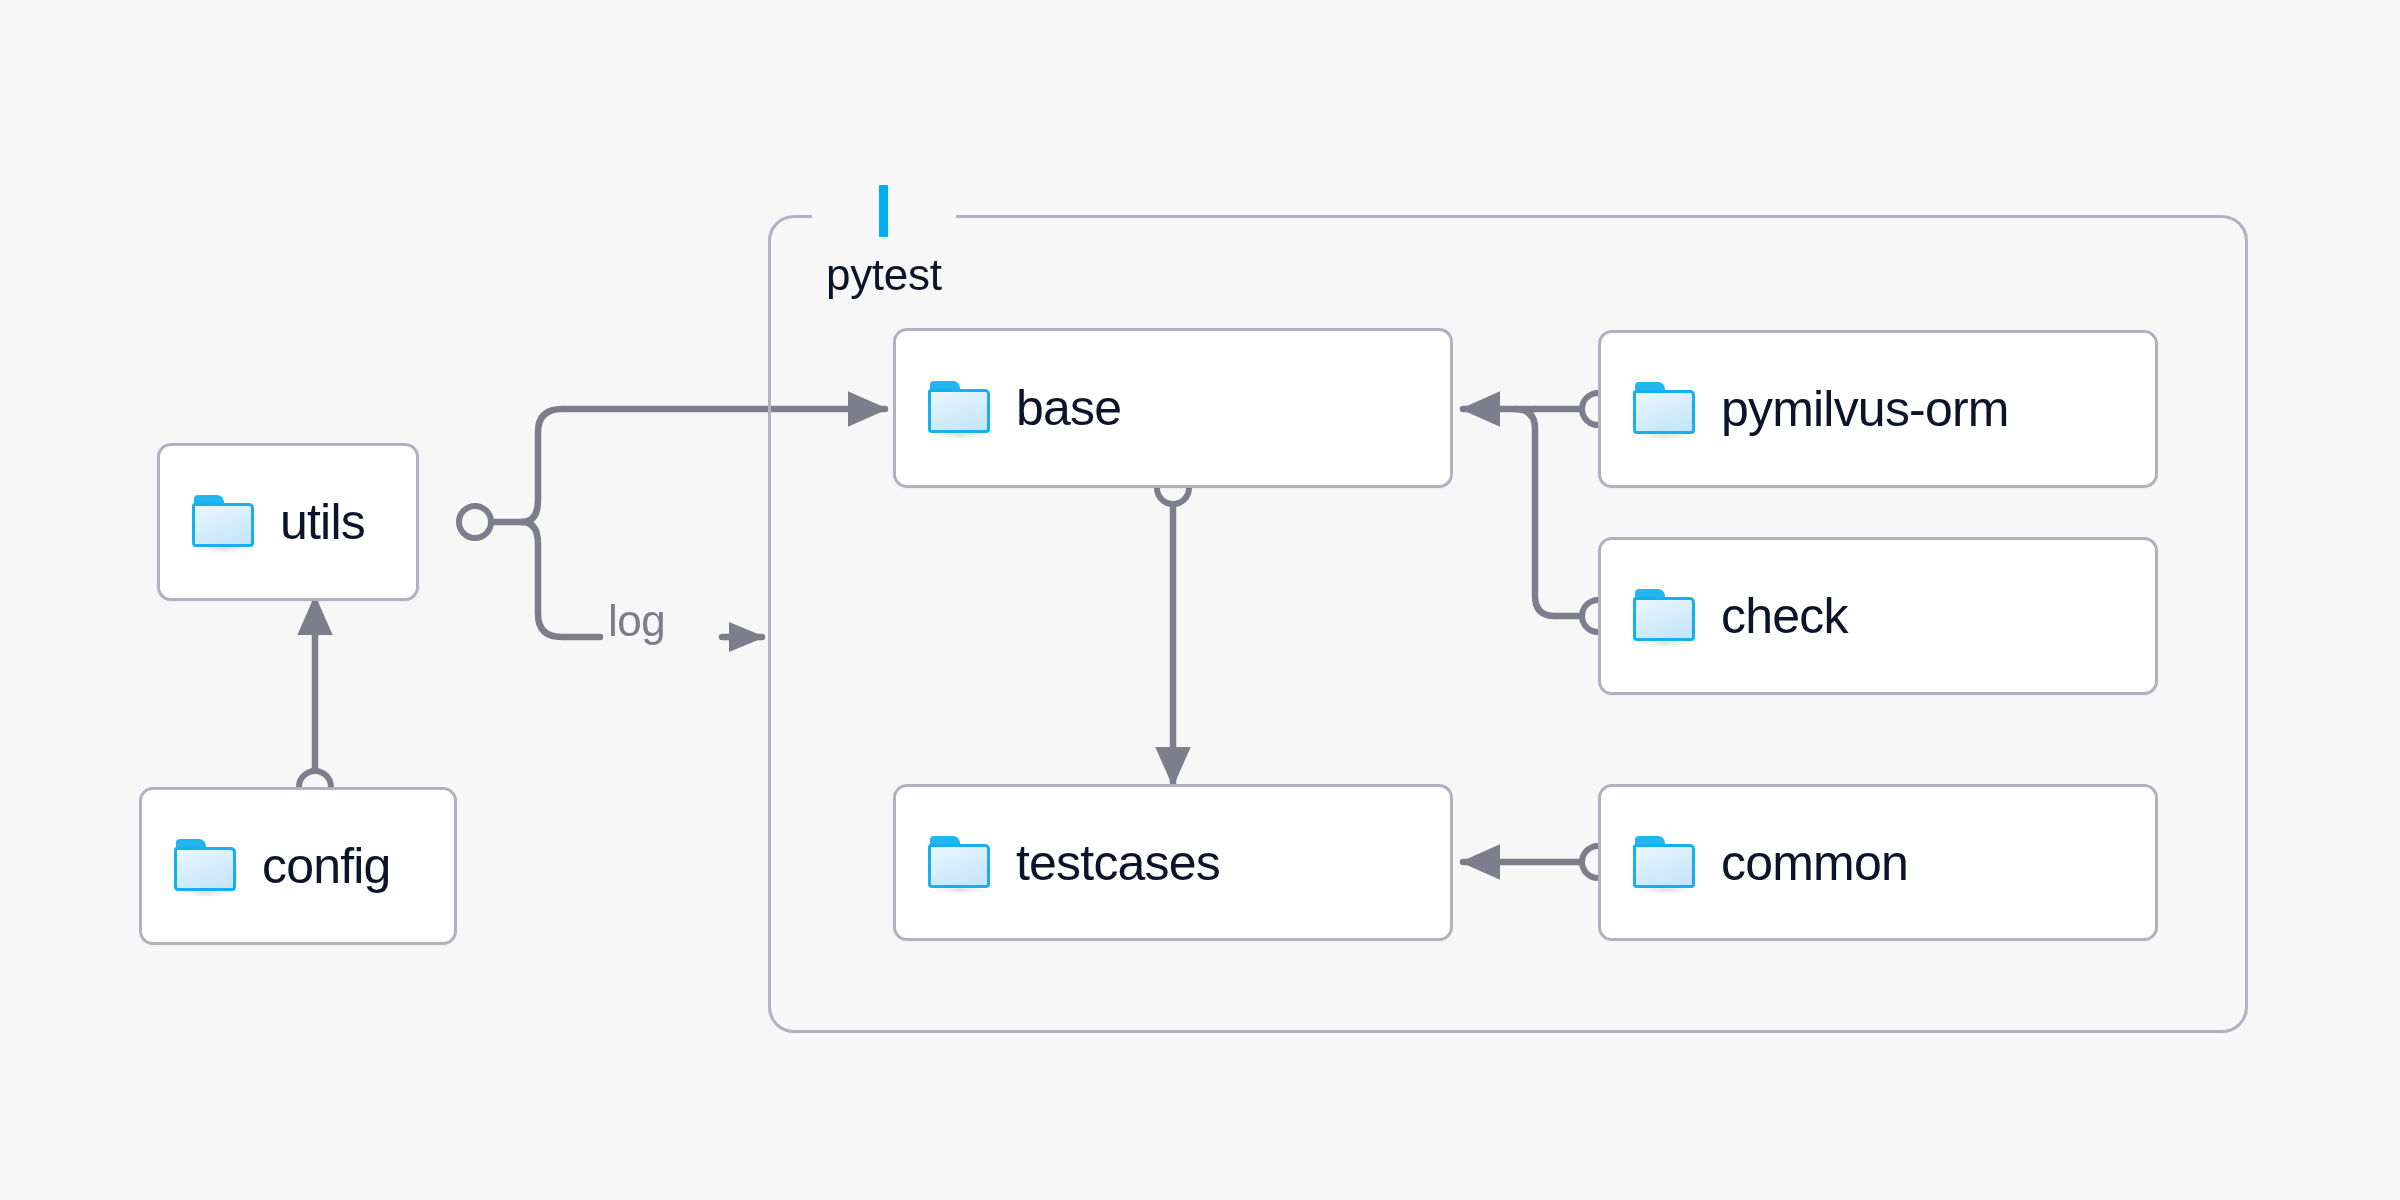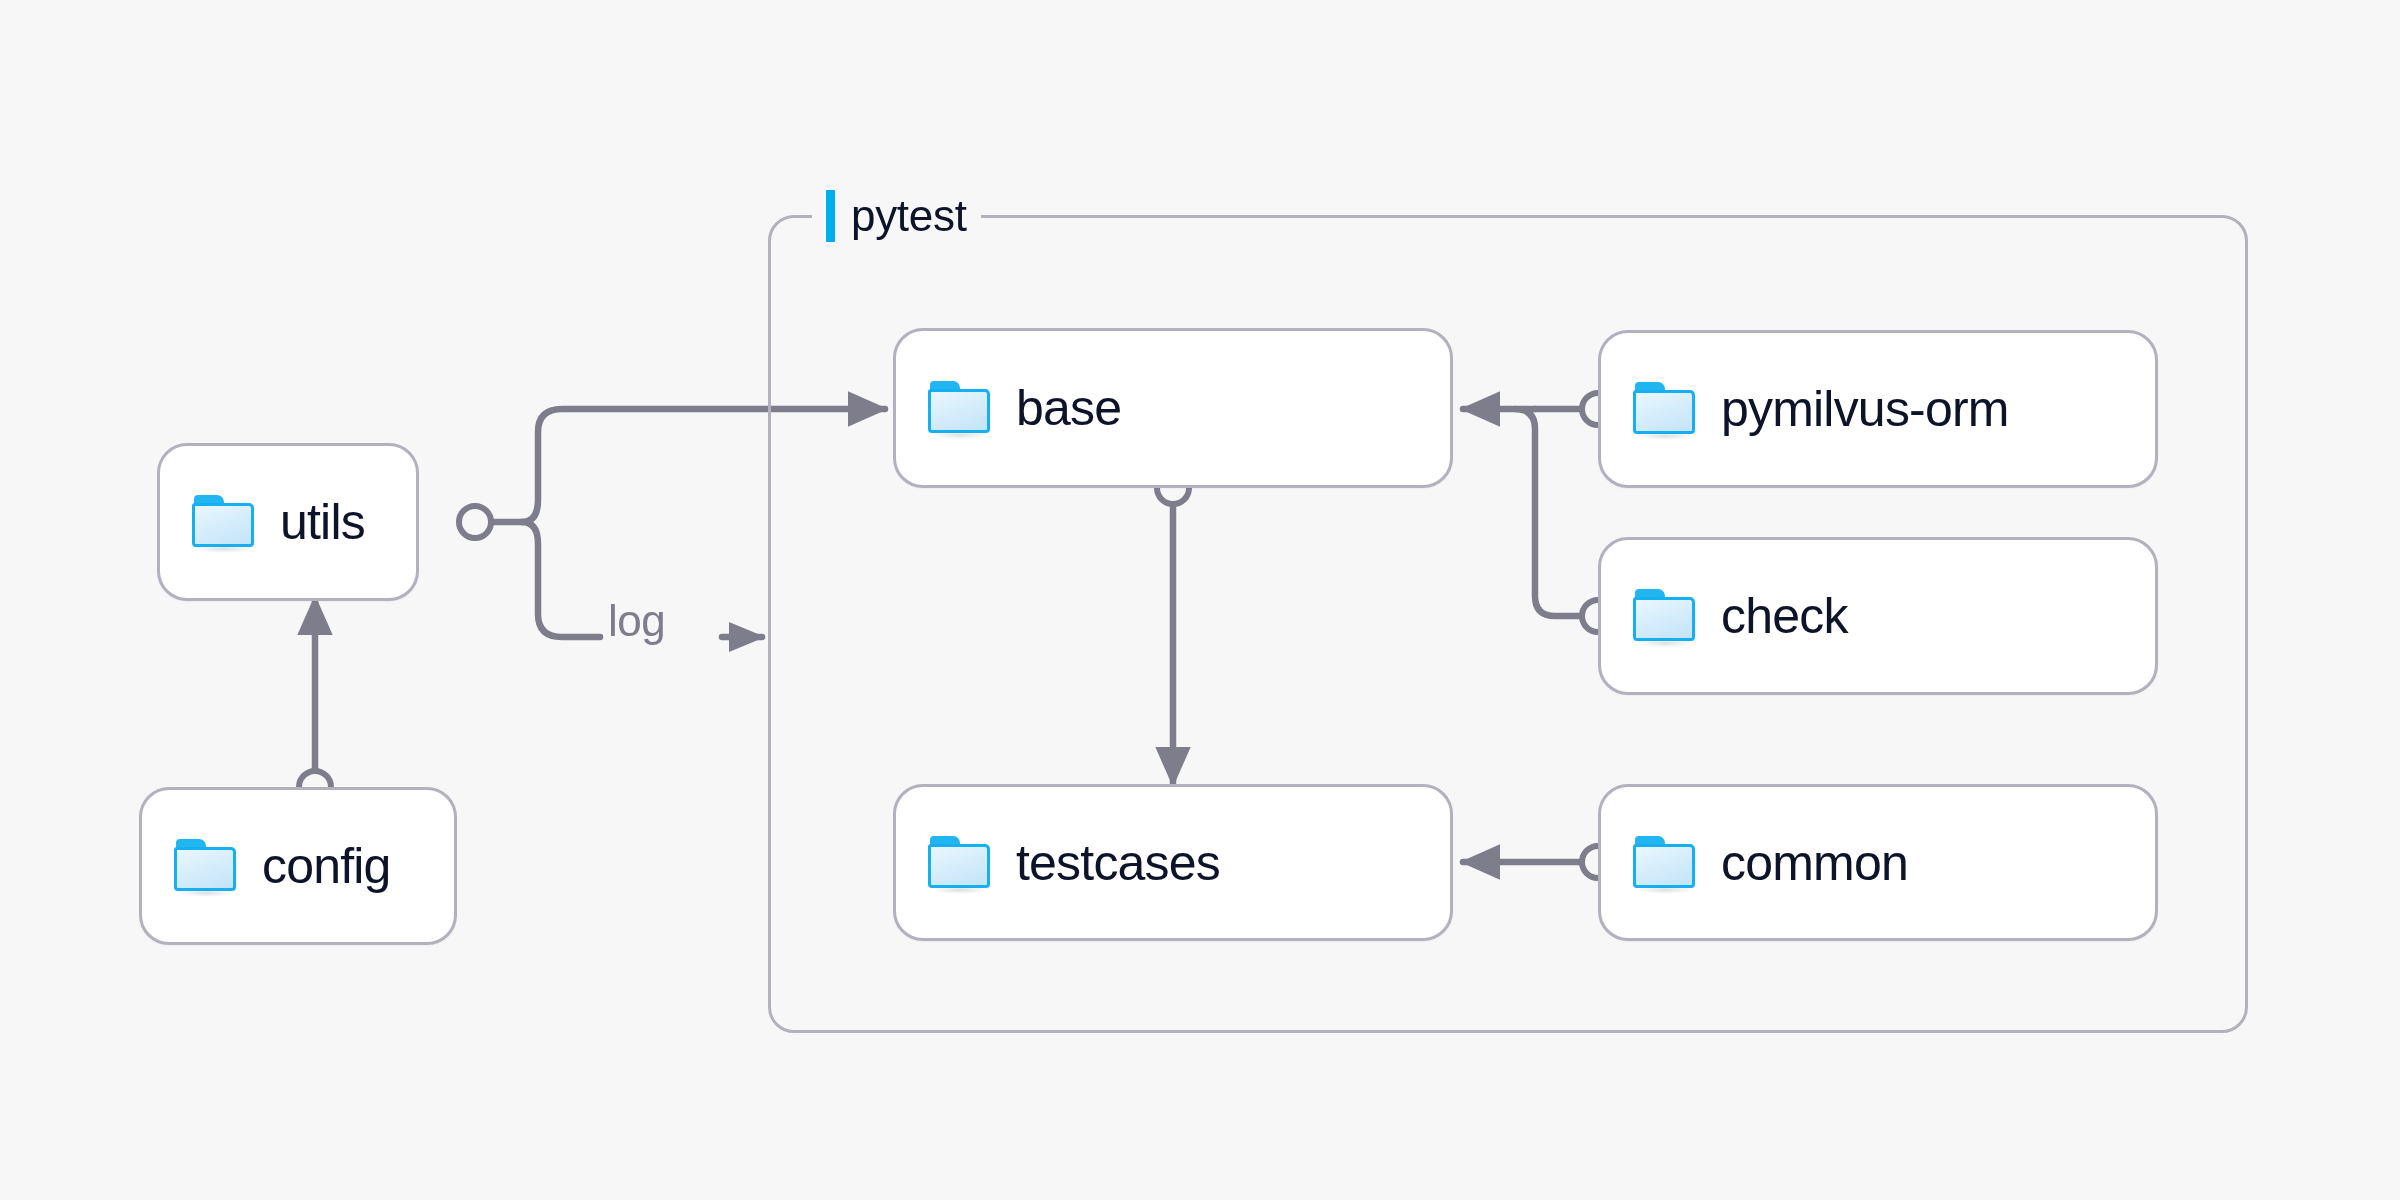--- a/index.html
+++ b/index.html
@@ -33,20 +33,21 @@
     box-sizing: border-box;
   }
   .group-label {
     position: absolute;
     display: flex;
     align-items: center;
     gap: 16px;
     background: #f7f7f8;
     padding: 0 14px;
     height: 62px;
+    flex-direction: column;
   }
   .group-bar {
     width: 9px;
     height: 52px;
     background: #00aeef;
     border-radius: 1px;
     flex: 0 0 auto;
   }
   .group-title {
     font-size: 44px;
@@ -54,21 +55,21 @@
     letter-spacing: -0.3px;
     white-space: nowrap;
     line-height: 1;
   }
 
   
   .node {
     position: absolute;
     background: #ffffff;
     border: 3px solid #b3b1bd;
-    border-radius: 30px;
+    border-radius: 14px;
     box-sizing: border-box;
     display: flex;
     align-items: center;
     padding-left: 32px;
     gap: 26px;
     box-shadow: 0 1px 2px rgba(20,20,40,0.04);
   }
   .node-label {
     font-size: 50px;
     color: #0d1329;

